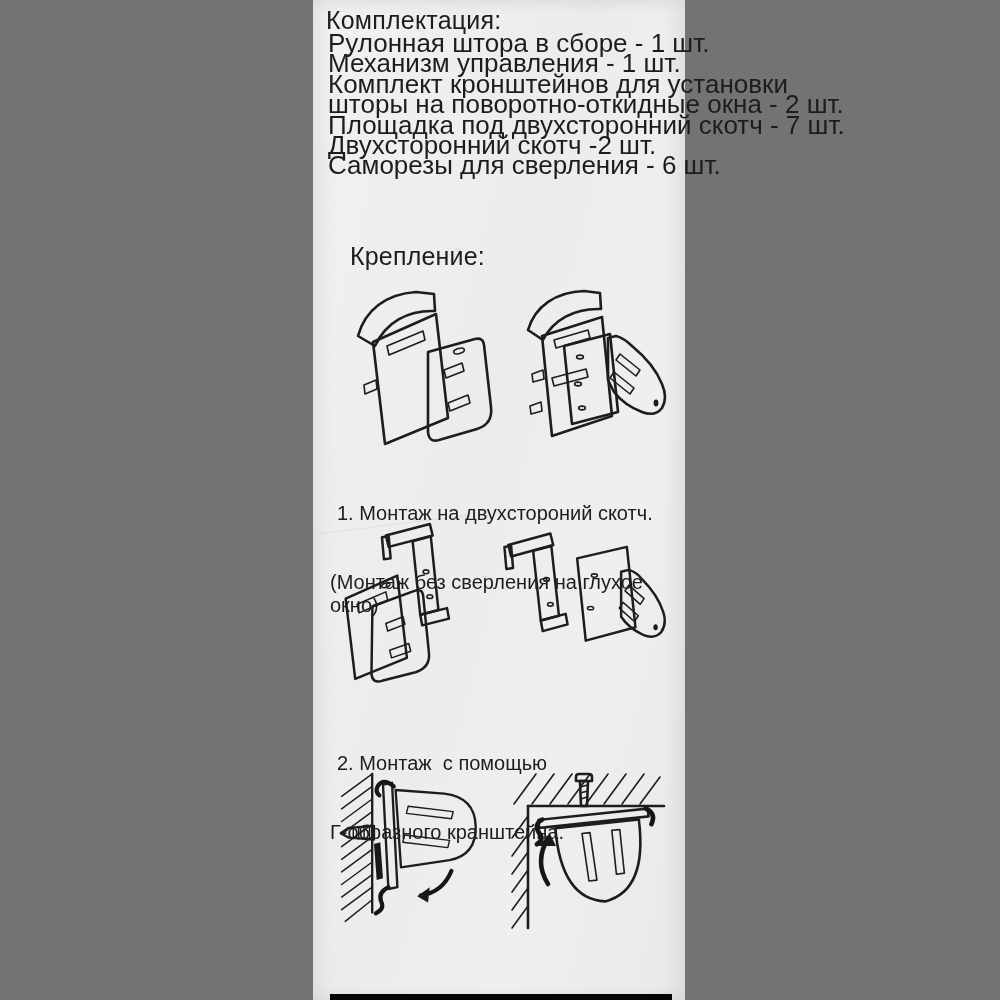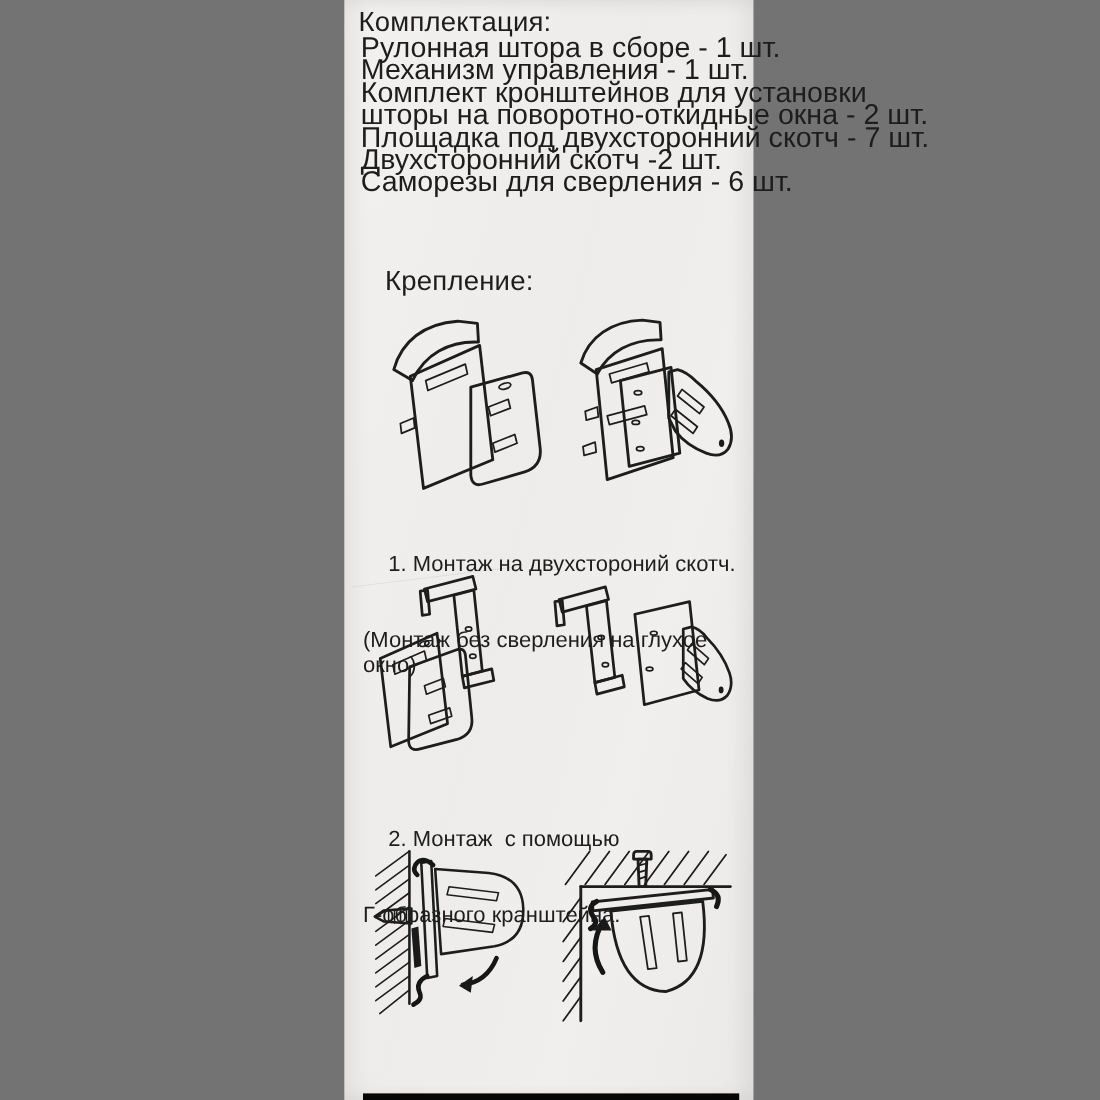--- a/index.html
+++ b/index.html
@@ -9,21 +9,21 @@
          background:linear-gradient(104deg,#f2f1ef 0%,#edecea 45%,#f0efed 70%,#eae9e7 100%);
          box-shadow:inset 10px 0 18px rgba(0,0,0,.05), inset -10px 0 18px rgba(0,0,0,.06);}
   .crease{position:absolute;height:1px;background:rgba(0,0,0,.06);}
   .crease.c1{left:6px;top:524px;width:150px;transform:rotate(-7deg);}
   .crease.c2{left:210px;top:86px;width:120px;transform:rotate(28deg);background:rgba(0,0,0,.045);}
   .h1{position:absolute;font-size:25px;letter-spacing:.2px;}
   .kit-title{left:13px;top:6px;}
   .mount-title{left:18px;top:242px;margin-left:19px;}
   .kit-list{position:absolute;left:15px;top:33px;font-size:26px;line-height:20.4px;white-space:nowrap;}
   .cap{position:absolute;left:17px;font-size:20px;line-height:23px;white-space:pre-wrap;}
-  .cap .first{padding-left:7px;margin-left:16px;}
+  .cap .first{padding-left:7px;}
   .cap1{top:456px;}
   .cap2{top:706px;}
   .cap3{top:948px;}
   svg{position:absolute;overflow:hidden;}
   .svgA{left:25px;top:284px;width:330px;height:165px;}
   .svgB{left:25px;top:516px;width:330px;height:168px;}
   .svgC{left:23px;top:772px;width:334px;height:160px;}
   .ln{fill:none;stroke:#1d1d1d;stroke-width:2.6;stroke-linejoin:round;stroke-linecap:round;}
   .tn{fill:none;stroke:#1d1d1d;stroke-width:1.6;stroke-linejoin:round;stroke-linecap:round;}
   .tk{fill:none;stroke:#161616;stroke-width:4.6;stroke-linejoin:round;stroke-linecap:round;}

